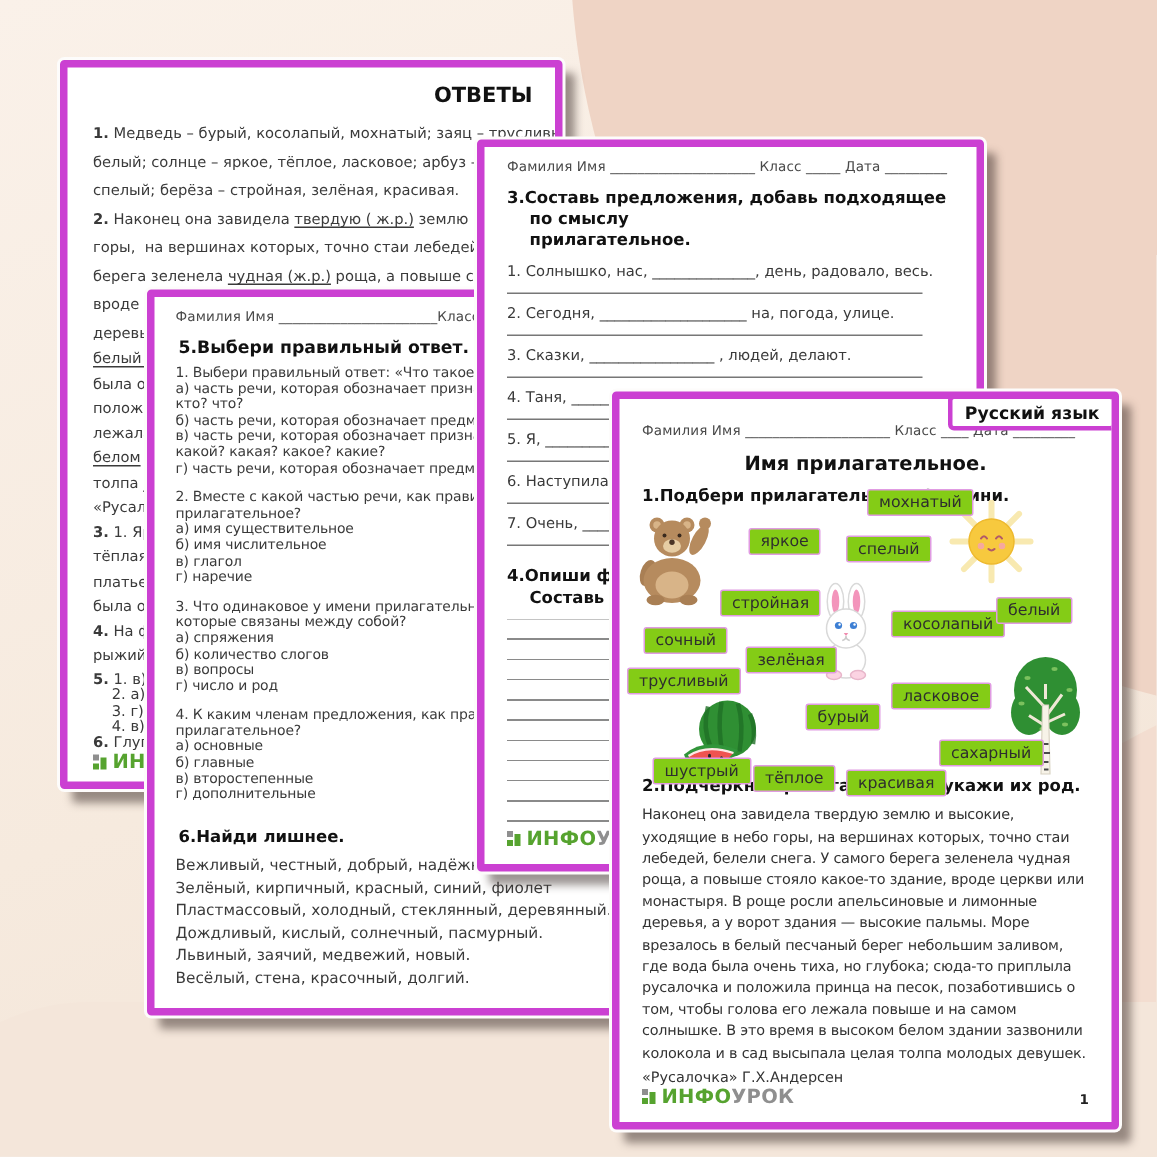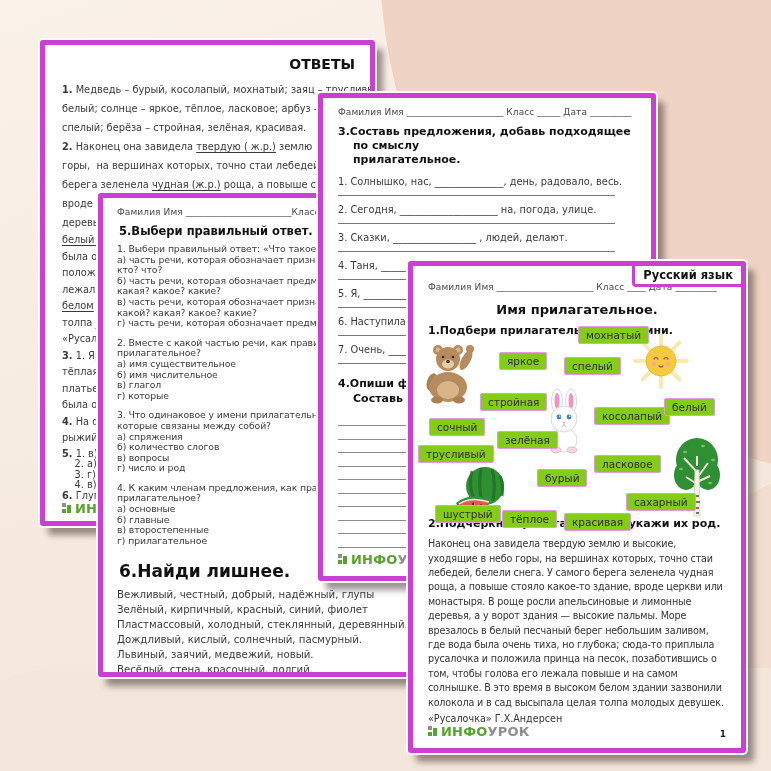--- a/index.html
+++ b/index.html
@@ -25,21 +25,21 @@
   .p1-title{font-size:14px;font-weight:700;color:#111;text-align:right;margin:3px 0 8px 0;}
   .p1-line{font-size:9.8px;line-height:19px;white-space:pre;}
   .p1-strip-line{font-size:9.8px;line-height:16.5px;white-space:pre;}
   .p1-ans-line{font-size:9.8px;line-height:10.5px;white-space:pre;}
   .p1-answers{margin-top:2px;}
 
   
   .p2-title{font-size:11.5px;font-weight:700;color:#111;margin:7px 0 6px 2px;}
   .p2-line{font-size:9.3px;line-height:10.6px;white-space:nowrap;letter-spacing:-.1px;}
   .qblock{margin-bottom:9px;}
-  .p2-title2{font-size:17px;font-weight:700;color:#111;margin:6px 0 6px 2px;}
+  .p2-title2{font-size:11px;font-weight:700;color:#111;margin:6px 0 6px 2px;}
   .p2-odd-line{font-size:10.2px;line-height:15px;white-space:nowrap;}
 
   
   .p3-heading{font-size:11px;font-weight:700;color:#111;margin:8px 0 9px 0;
               padding-left:15px;text-indent:-15px;white-space:pre-line;line-height:14px;}
   .p3-sentence{font-size:9.8px;position:relative;margin-bottom:17px;white-space:nowrap;}
   .p3-sentence::after{content:"";position:absolute;left:0;bottom:-9px;width:93%;
                       border-top:1px solid #777;}
   .p3-task4{font-size:11px;font-weight:700;color:#111;margin:4px 0 0 0;
             padding-left:15px;text-indent:-15px;white-space:pre-line;line-height:15px;}
@@ -128,48 +128,47 @@
   </div>
 
   <div class="page page2">
     <div class="ws-header">Фамилия Имя _______________________Класс _____ Дата __</div>
     <div class="p2-title">5.Выбери правильный ответ.</div>
     <div class="qblock">
         <div class="p2-line">1. Выбери правильный ответ: «Что такое имя прил</div>
         <div class="p2-line">а) часть речи, которая обозначает признак предм</div>
         <div class="p2-line">кто? что?</div>
         <div class="p2-line">б) часть речи, которая обозначает  предмет и отве</div>
-        <div class="p2-line">какая? какое? какие?</div>
         <div class="p2-line">в) часть речи, которая обозначает признак предм</div>
         <div class="p2-line">какой? какая? какое? какие?</div>
         <div class="p2-line">г) часть речи, которая обозначает  предмет  и отв</div>
       </div>
     <div class="qblock">
         <div class="p2-line">2. Вместе с какой частью речи, как правило, употр</div>
         <div class="p2-line">прилагательное?</div>
         <div class="p2-line">а) имя существительное</div>
         <div class="p2-line">б) имя числительное</div>
         <div class="p2-line">в) глагол</div>
-        <div class="p2-line">г) которые</div>
+        <div class="p2-line">г) наречие</div>
       </div>
     <div class="qblock">
         <div class="p2-line">3. Что одинаковое у имени прилагательного и име</div>
         <div class="p2-line">которые связаны между собой?</div>
         <div class="p2-line">а) спряжения</div>
         <div class="p2-line">б) количество слогов</div>
         <div class="p2-line">в) вопросы</div>
         <div class="p2-line">г) число и род</div>
       </div>
     <div class="qblock">
         <div class="p2-line">4. К каким членам предложения, как правило, отн</div>
         <div class="p2-line">прилагательное?</div>
         <div class="p2-line">а) основные</div>
         <div class="p2-line">б) главные</div>
         <div class="p2-line">в) второстепенные</div>
-        <div class="p2-line">г) прилагательное</div>
+        <div class="p2-line">г) дополнительные</div>
       </div>
     <div class="p2-title2">6.Найди лишнее.</div>
     <div>
         <div class="p2-odd-line">Вежливый, честный, добрый, надёжный, глупы</div>
         <div class="p2-odd-line">Зелёный, кирпичный, красный, синий, фиолет</div>
         <div class="p2-odd-line">Пластмассовый, холодный, стеклянный, деревянный.</div>
         <div class="p2-odd-line">Дождливый, кислый, солнечный, пасмурный.</div>
         <div class="p2-odd-line">Львиный, заячий, медвежий, новый.</div>
         <div class="p2-odd-line">Весёлый, стена, красочный, долгий.</div>
       </div>

